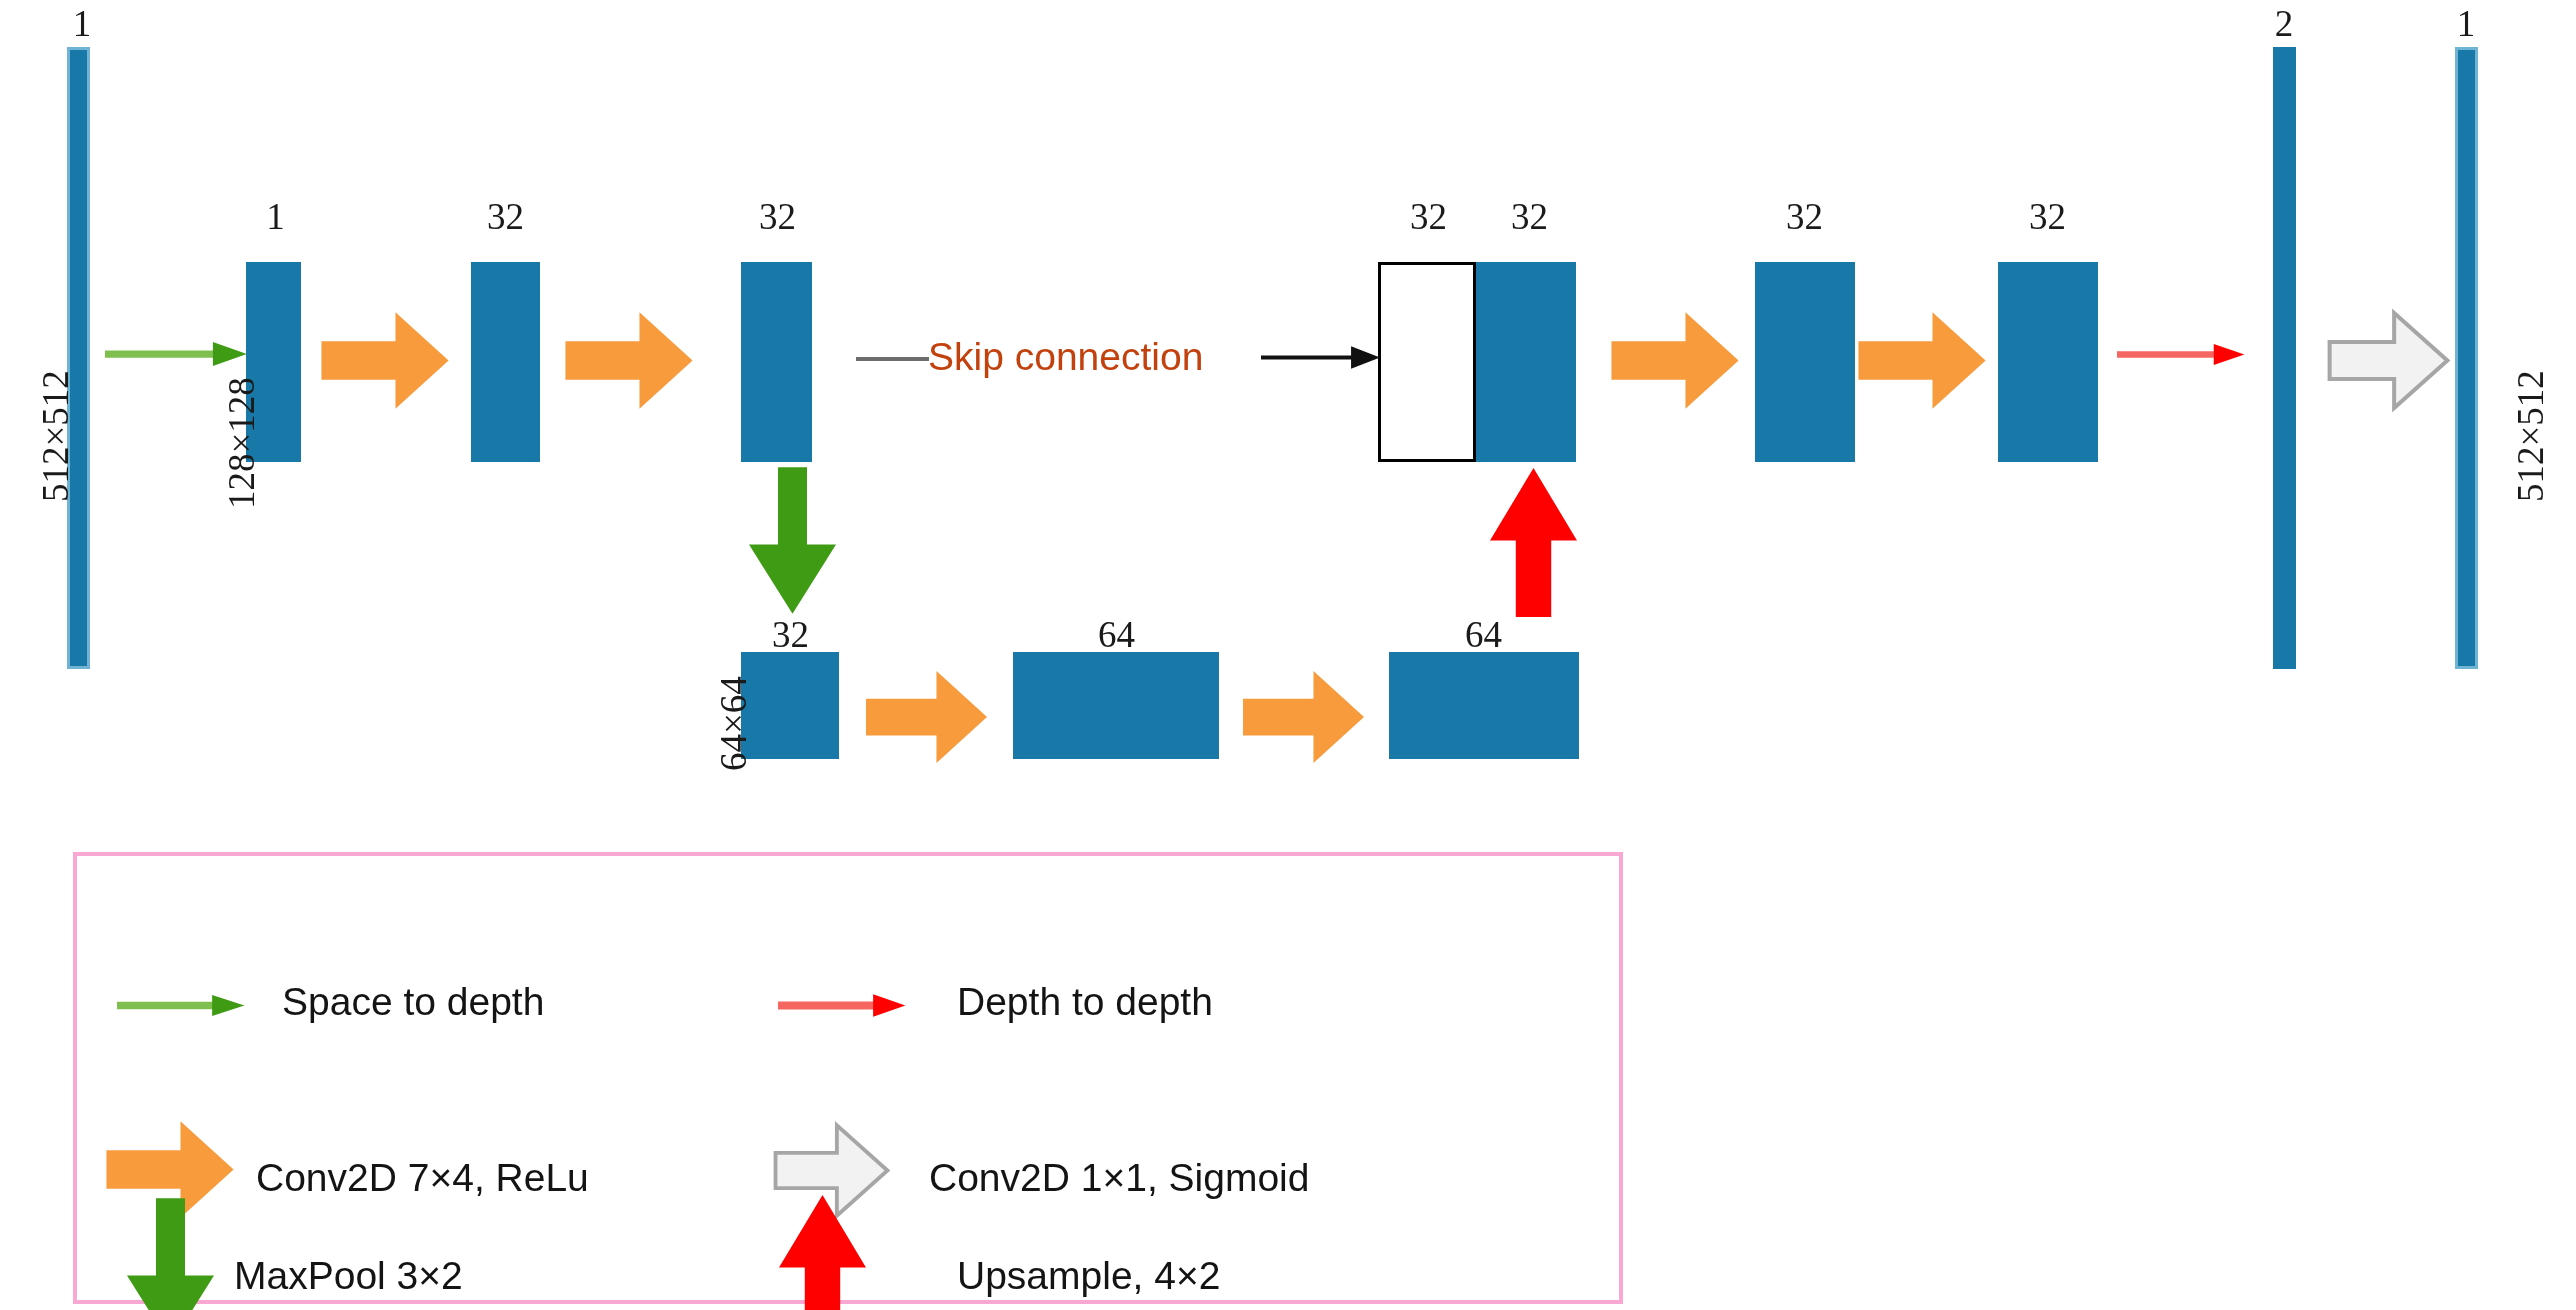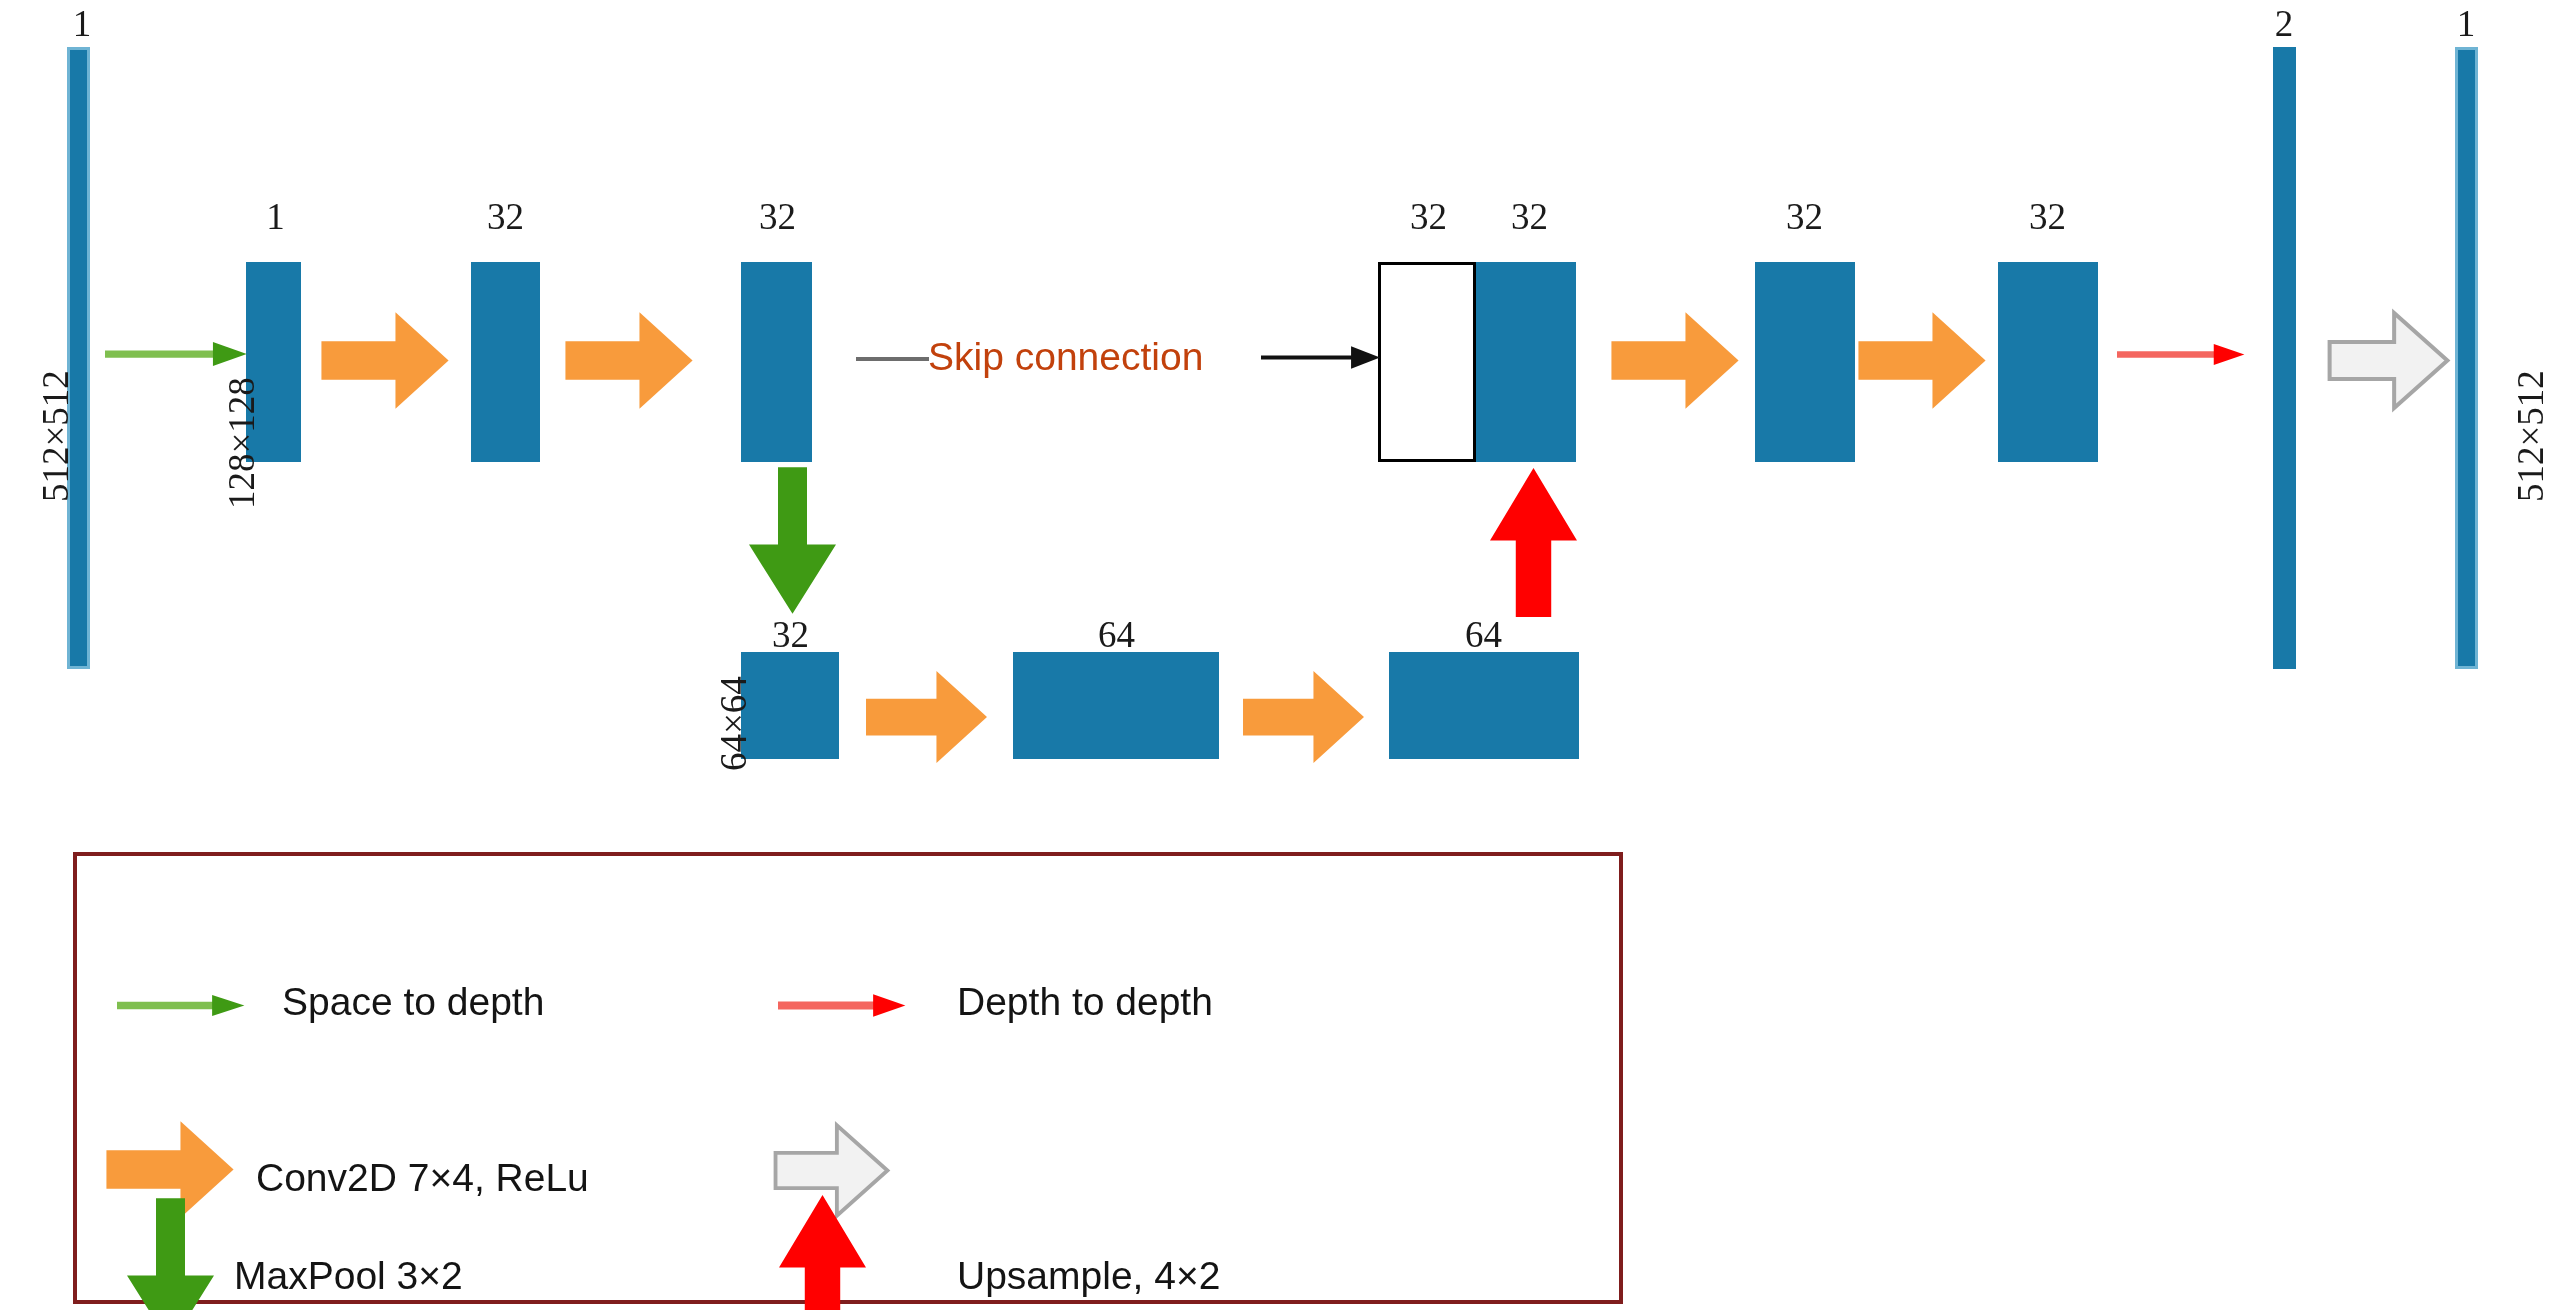--- a/index.html
+++ b/index.html
@@ -63,21 +63,21 @@
     height: 4px;
     background: #6d6d6d;
   }
   svg.arrow {
     position: absolute;
     overflow: visible;
   }
   #legend {
     position: absolute;
     box-sizing: border-box;
-    border: 4px solid #7f1d1d;
+    border: 4px solid #f9a8d4;
     background: #ffffff;
   }
   .leg-label {
     position: absolute;
     font-size: 39px;
     line-height: 1;
     white-space: nowrap;
     color: #141414;
     font-family: "Liberation Sans", sans-serif;
   }
@@ -217,20 +217,21 @@
     <div class="leg-label" style="left:880px; top:126px;">Depth to depth</div>
 
     <svg class="arrow" style="left:29px; top:262px;" width="128" height="103" viewBox="0 0 158 128">
       <polygon points="0,40 92,40 92,4 158,64 92,124 92,88 0,88" fill="#F89B3C"></polygon>
     </svg>
     <div class="leg-label" style="left:179px; top:302px;">Conv2D 7×4, ReLu</div>
 
     <svg class="arrow" style="left:694px; top:257px;" width="121" height="115" viewBox="0 0 150 150">
       <polygon points="2,52 82,52 82,16 148,75 82,134 82,98 2,98" fill="#F2F2F2" stroke="#A6A6A6" stroke-width="5" stroke-linejoin="miter"></polygon>
     </svg>
+    <div class="leg-label" style="left:852px; top:302px;">Conv2D 1×1, Sigmoid</div>
 
     <svg class="arrow" style="left:50px; top:342px;" width="87" height="147" viewBox="0 0 108 182">
       <polygon points="36,0 72,0 72,96 108,96 54,182 0,96 36,96" fill="#3F9A14"></polygon>
     </svg>
     <div class="leg-label" style="left:157px; top:400px;">MaxPool 3×2</div>
 
     <svg class="arrow" style="left:702px; top:339px;" width="87" height="149" viewBox="0 0 108 185">
       <polygon points="54,0 108,90 76,90 76,185 32,185 32,90 0,90" fill="#FF0000"></polygon>
     </svg>
     <div class="leg-label" style="left:880px; top:400px;">Upsample, 4×2</div>

